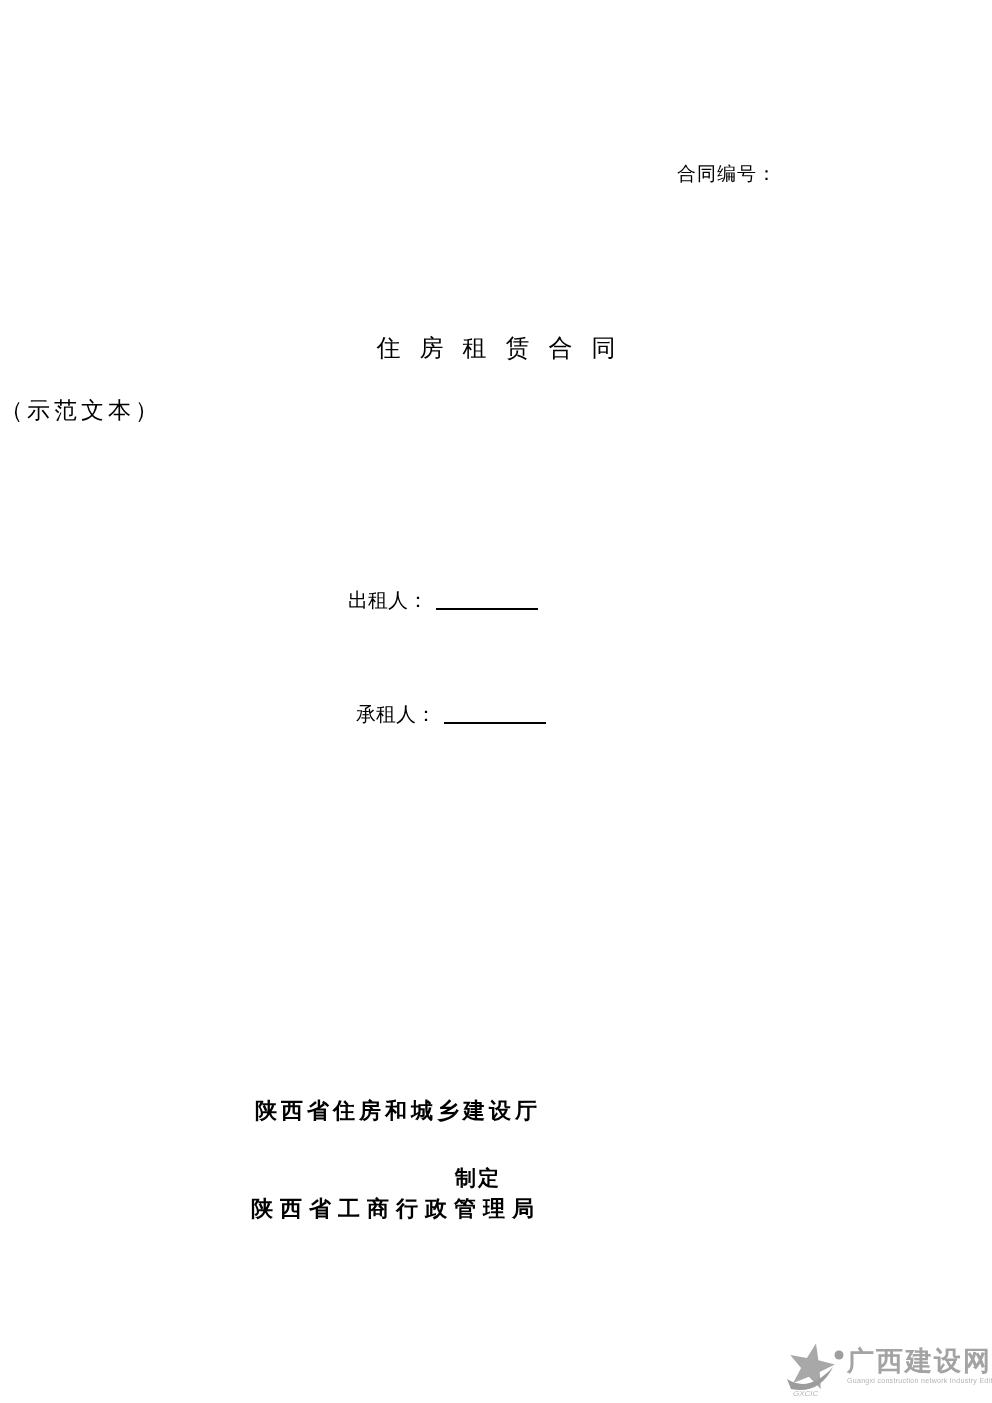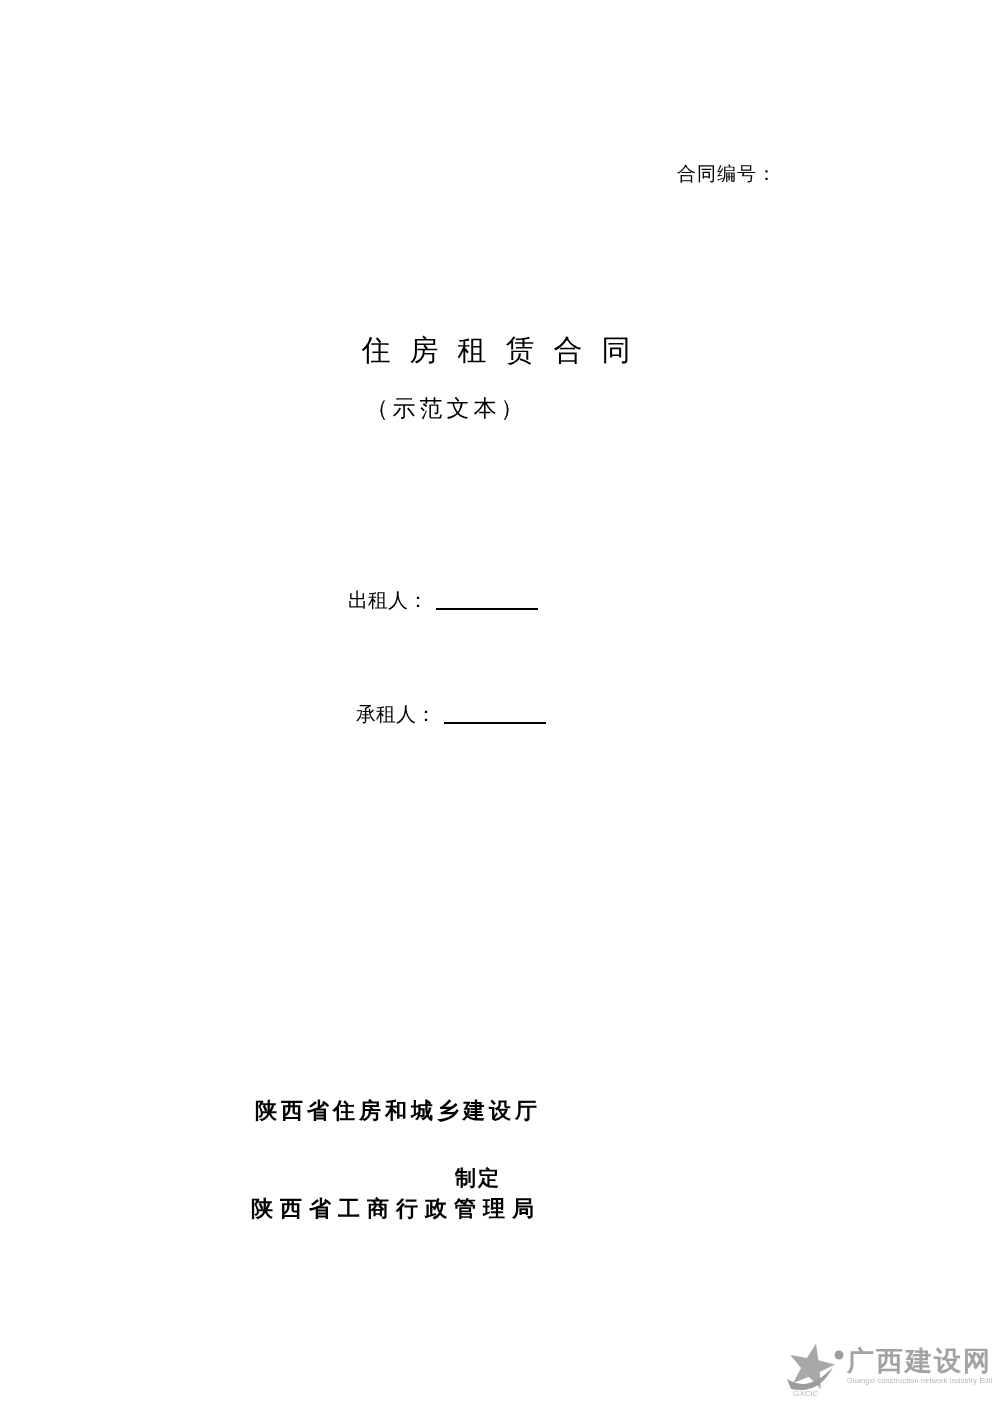--- a/index.html
+++ b/index.html
@@ -23,34 +23,34 @@
     left: 677px;
     top: 164px;
     font-size: 19px;
     letter-spacing: 1px;
   }
   .title {
     left: 0;
     top: 336px;
     width: 992px;
     text-align: center;
-    font-size: 29px;
+    font-size: 24px;
     font-weight: 500;
     letter-spacing: 19px;
     padding-left: 19px;
     box-sizing: border-box;
     white-space: nowrap;
   }
   .subtitle {
     left: 0;
     top: 399px;
     width: 893px;
-    text-align: center;
+    text-align: left;
     font-size: 23px;
-    font-family: Liberation Mono, monospace;
+    font-family: Liberation Sans, sans-serif;
     letter-spacing: 4px;
     white-space: nowrap;
   }
   .party-line {
     font-size: 20px;
     white-space: nowrap;
   }
   .lessor-line { left: 348px; top: 588px; }
   .lessee-line { left: 356px; top: 702px; }
   .blank {

